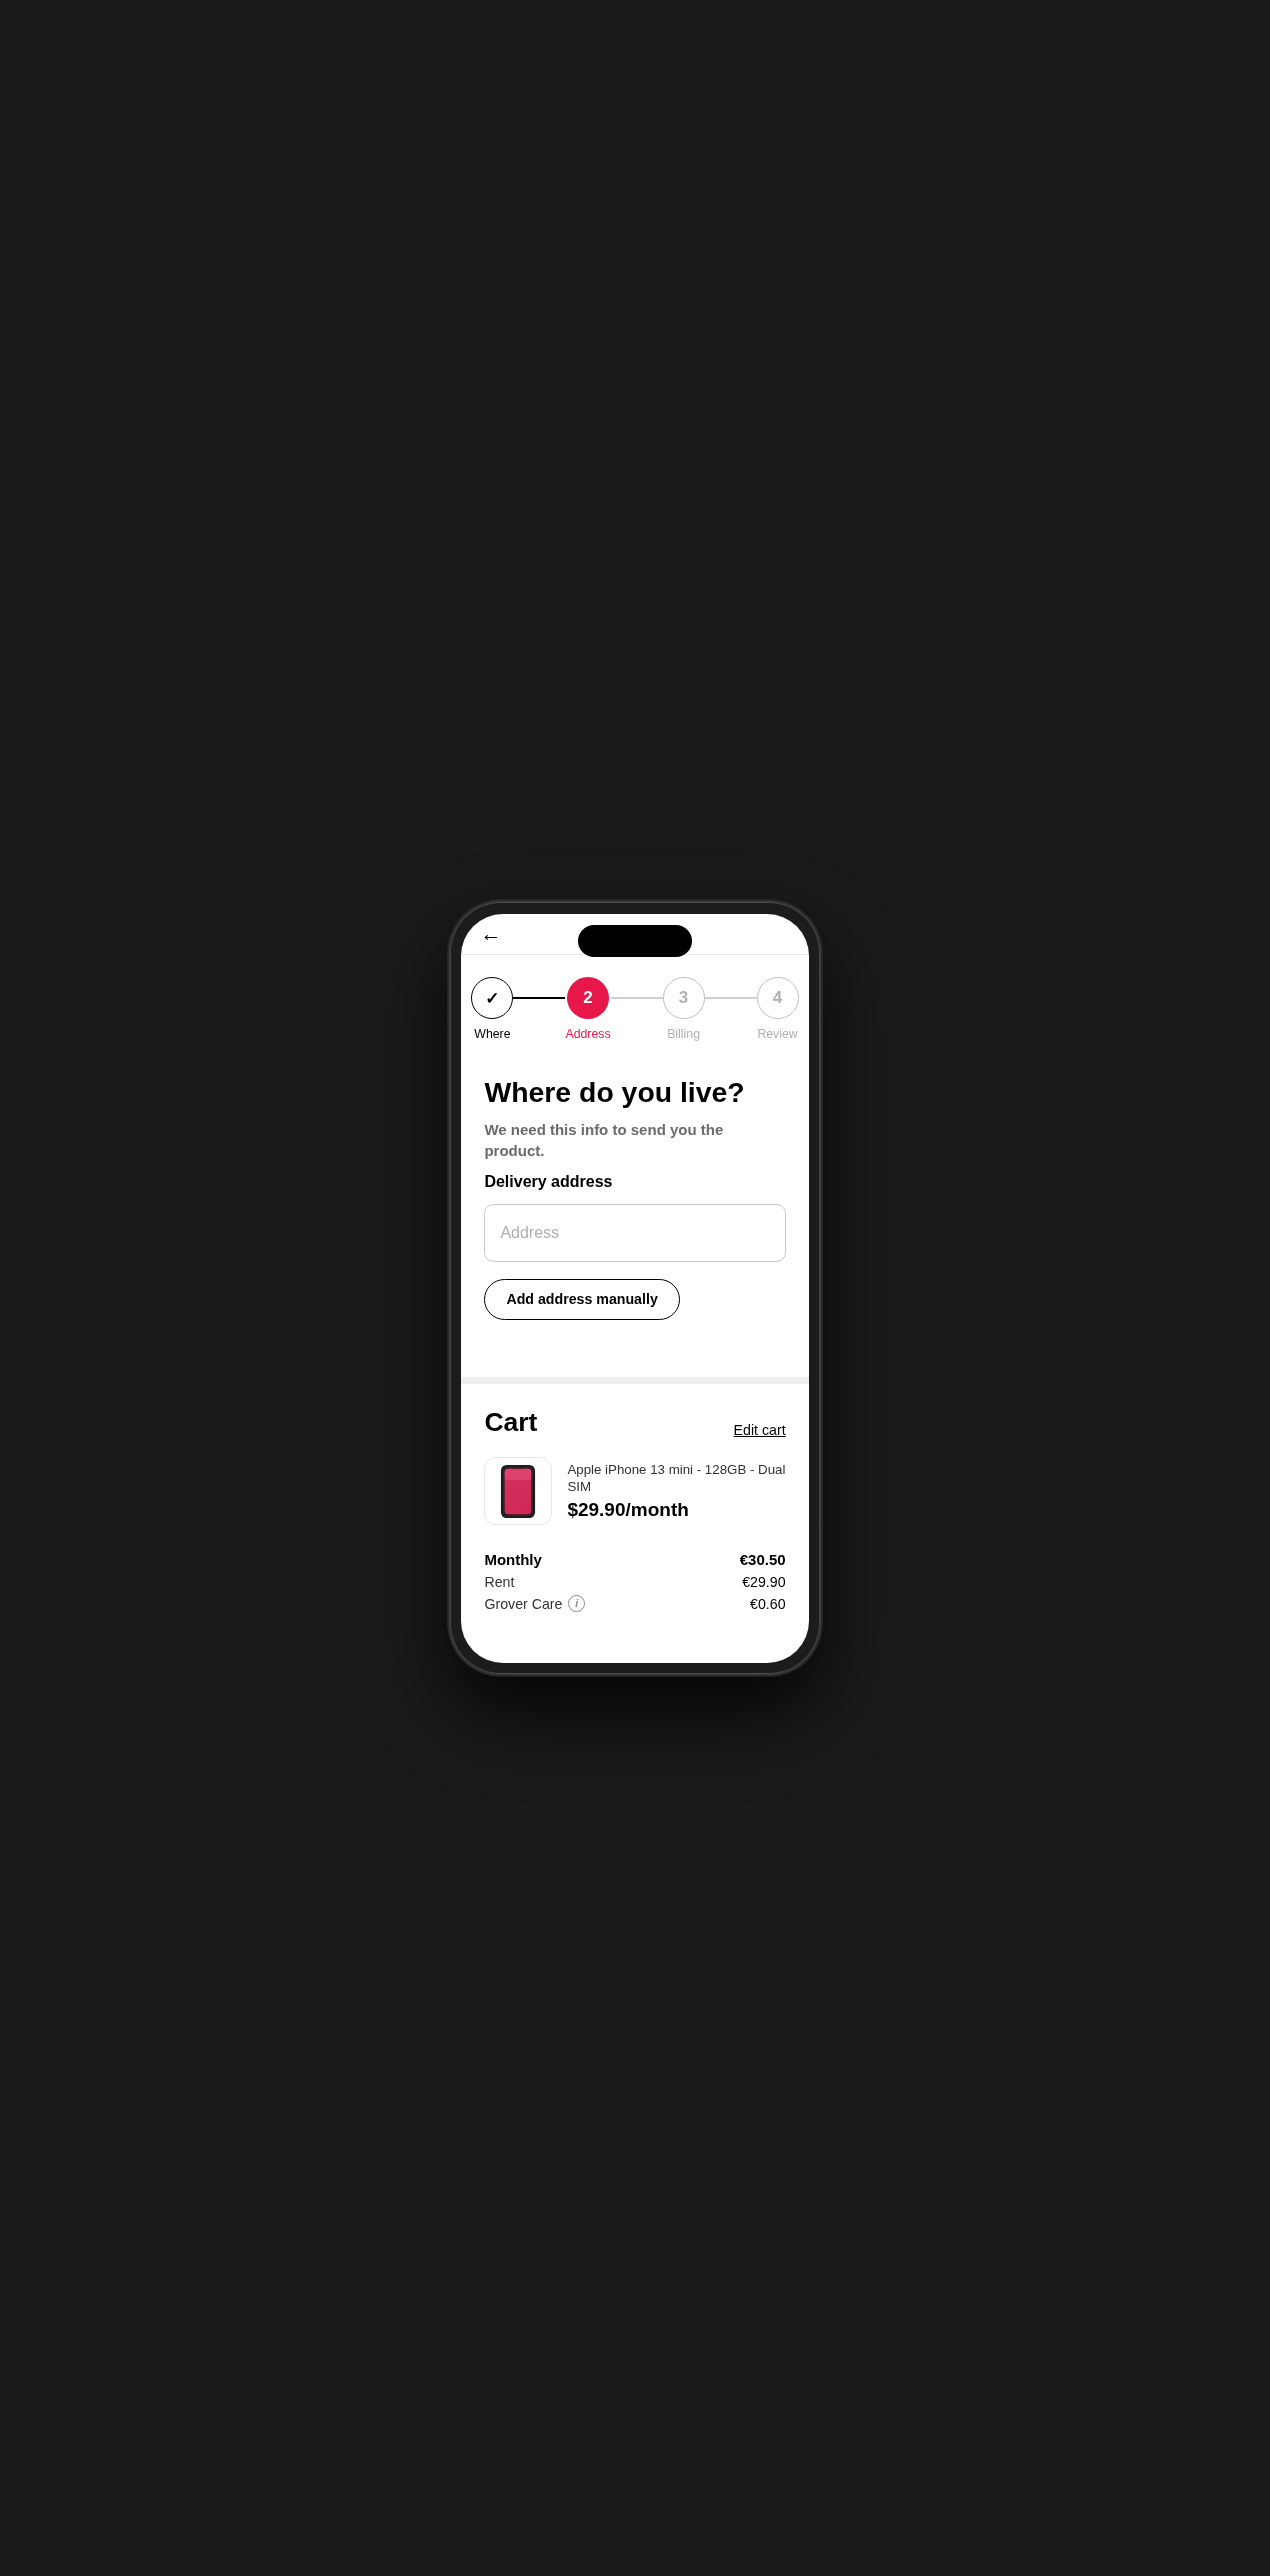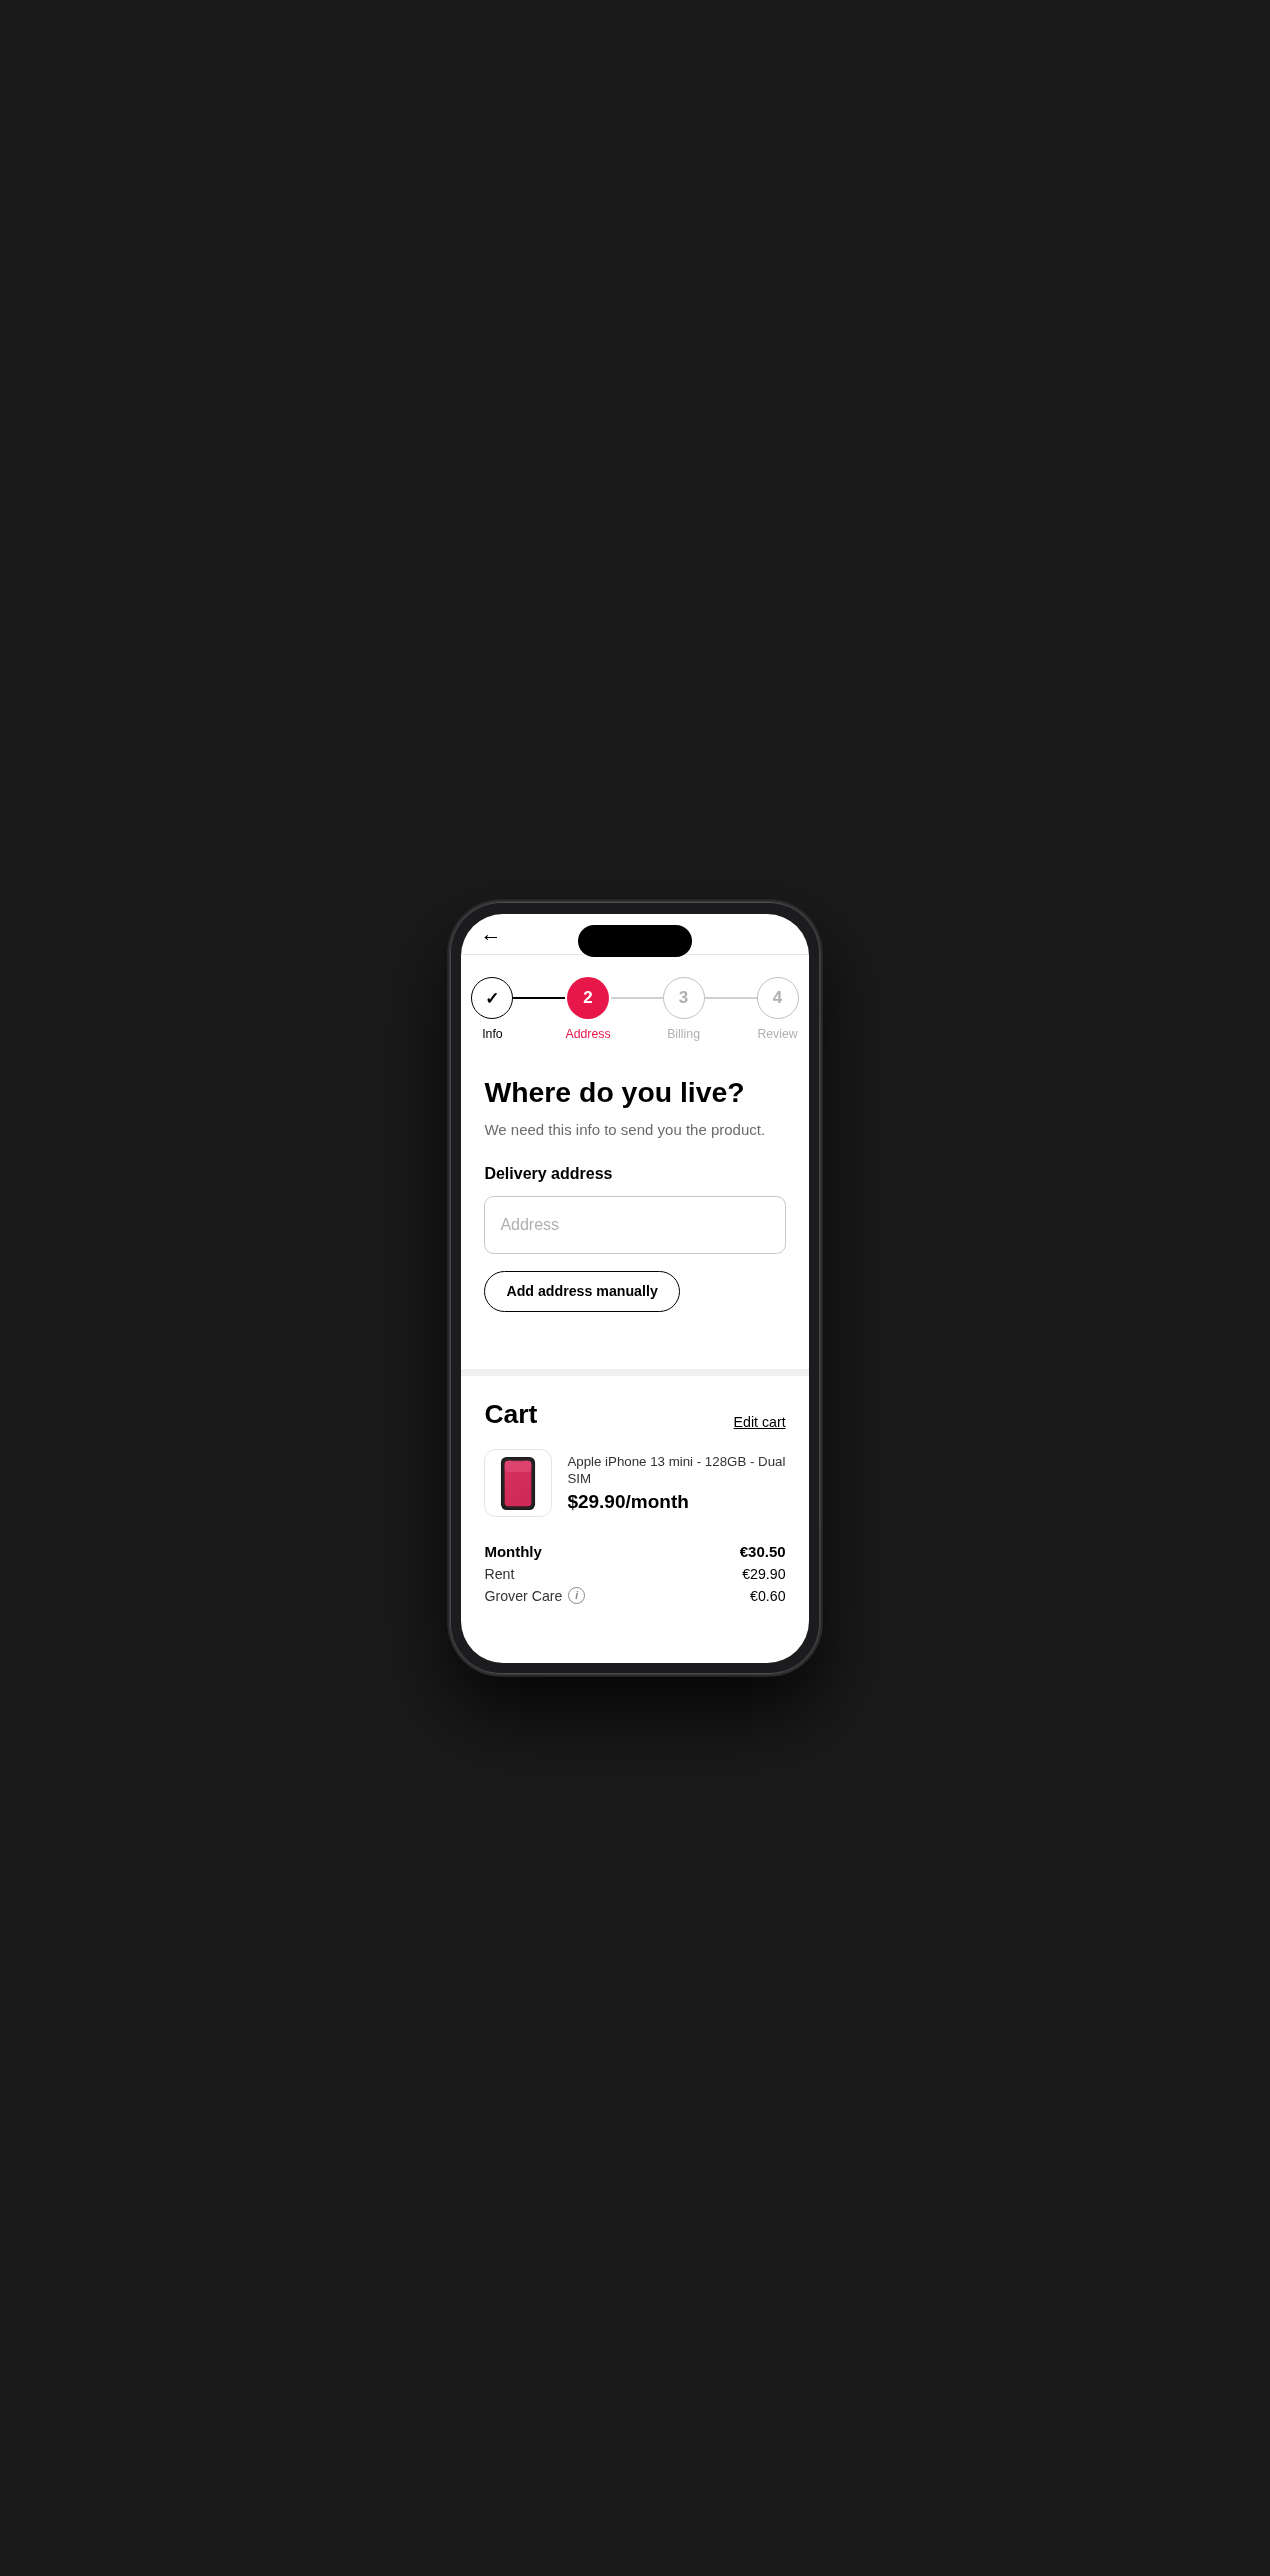--- a/index.html
+++ b/index.html
@@ -204,22 +204,23 @@
       font-size: 28.4px;
       font-weight: 800;
       color: #000;
       line-height: 1.2;
       margin-bottom: 9.5px;
     }
 
     .page-subtitle {
       font-size: 15px;
       color: #6b6b6b;
-      margin-bottom: 25px;
+      margin-bottom: 12px;
       line-height: 1.4;
+      font-weight: bold;
     }
 
     .section-label {
       font-size: 16px;
       font-weight: 700;
       color: #000;
       margin-bottom: 13.3px;
     }
 
     .address-input-container {
@@ -389,21 +390,21 @@
       <div class="back-button">
         <span class="back-arrow">←</span>
       </div>
 
       <div class="divider"></div>
 
       <div class="progress-steps">
 
         <div class="step">
           <div class="step-circle completed">✓</div>
-          <span class="step-label completed">Info</span>
+          <span class="step-label completed">Where</span>
         </div>
 
         <div class="step-connector completed"></div>
 
         <div class="step">
           <div class="step-circle active">2</div>
           <span class="step-label active">Address</span>
         </div>
 
         <div class="step-connector inactive"></div>

